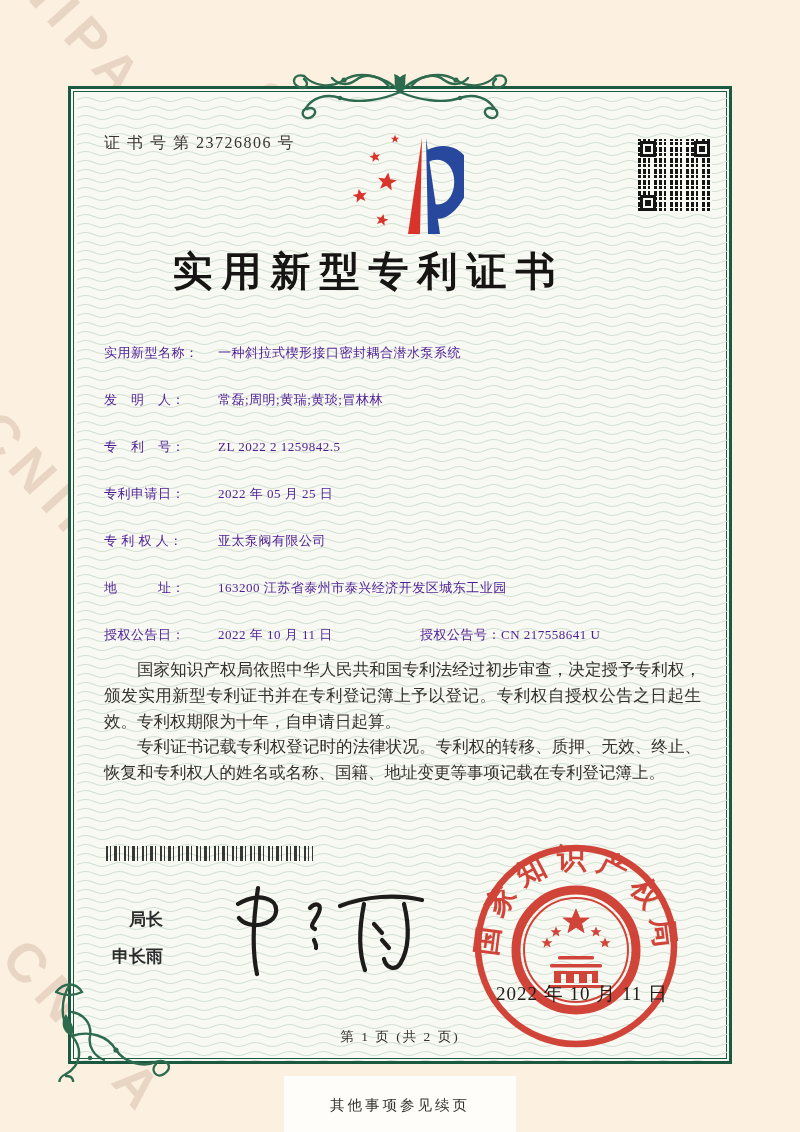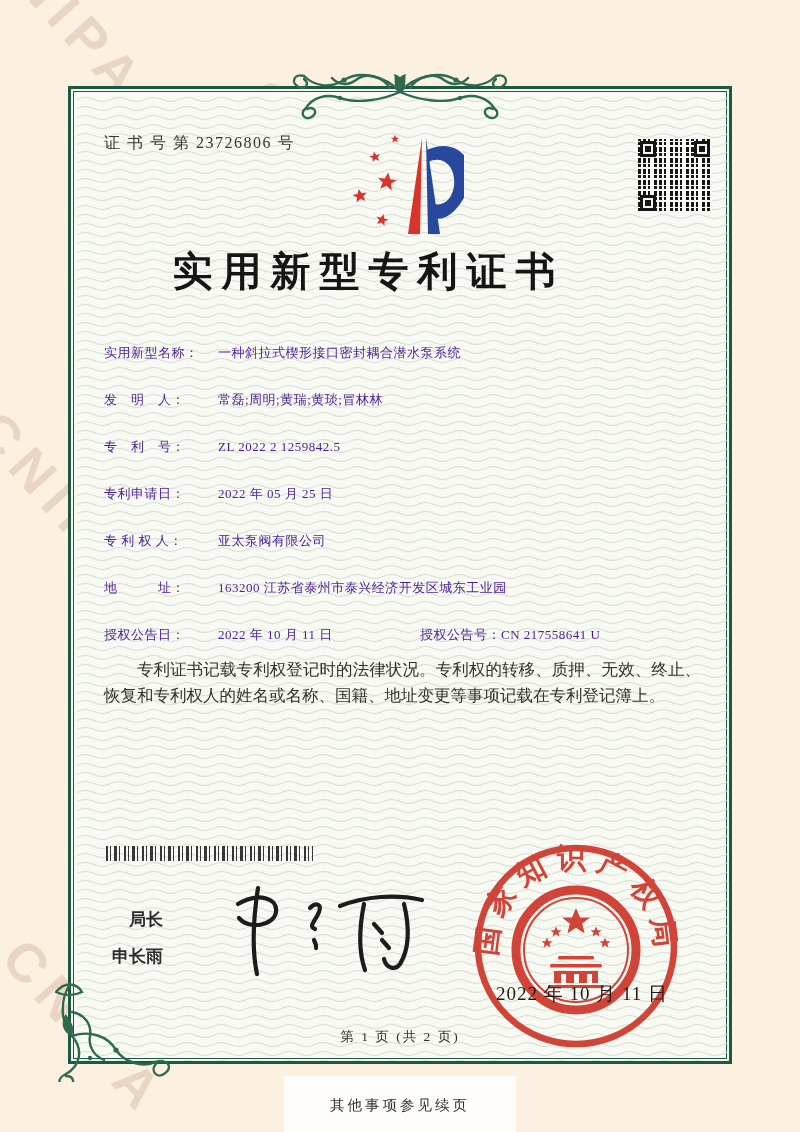--- a/index.html
+++ b/index.html
@@ -213,20 +213,21 @@
 </div>
 <div class="row" style="top:579px">
   <span class="lbl">地　　　址：</span><span class="val">163200 江苏省泰州市泰兴经济开发区城东工业园</span>
 </div>
 <div class="row" style="top:626px">
   <span class="lbl">授权公告日：</span><span class="val">2022 年 10 月 11 日</span>
   <span class="grant-no"><span>授权公告号：</span><span>CN 217558641 U</span></span>
 </div>
 
 <div class="body-text">
+  <p>国家知识产权局依照中华人民共和国专利法经过初步审查，决定授予专利权，颁发实用新型专利证书并在专利登记簿上予以登记。专利权自授权公告之日起生效。专利权期限为十年，自申请日起算。</p>
   <p>专利证书记载专利权登记时的法律状况。专利权的转移、质押、无效、终止、恢复和专利权人的姓名或名称、国籍、地址变更等事项记载在专利登记簿上。</p>
 </div>
 
 <div class="abs barcode"></div>
 
 <div class="abs officer">
   <div>局长</div>
   <div>申长雨</div>
 </div>
 

